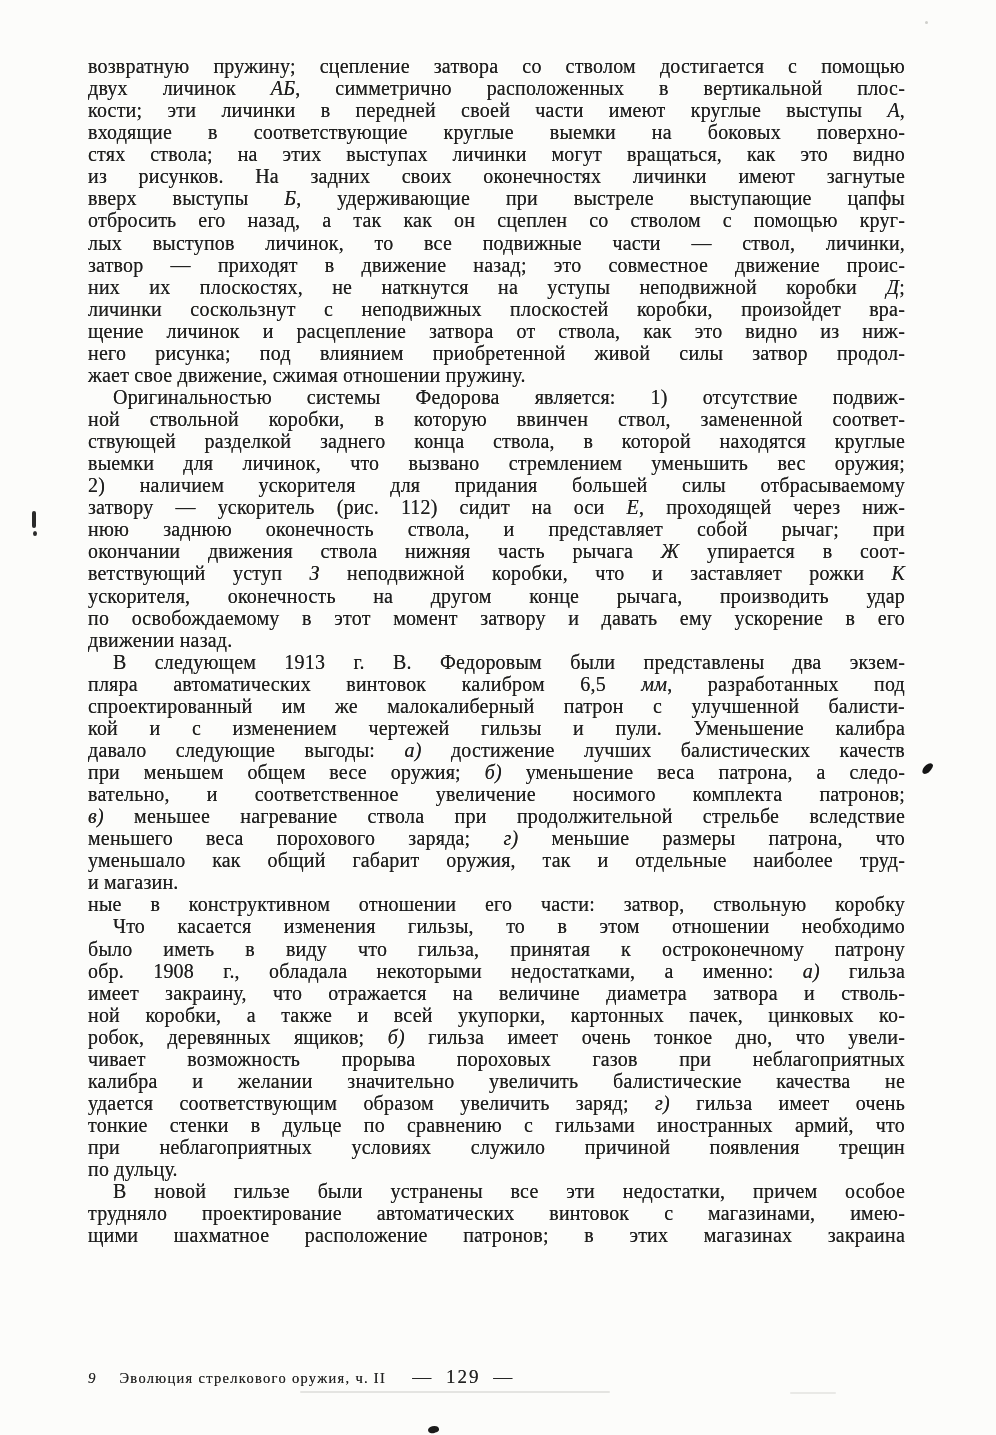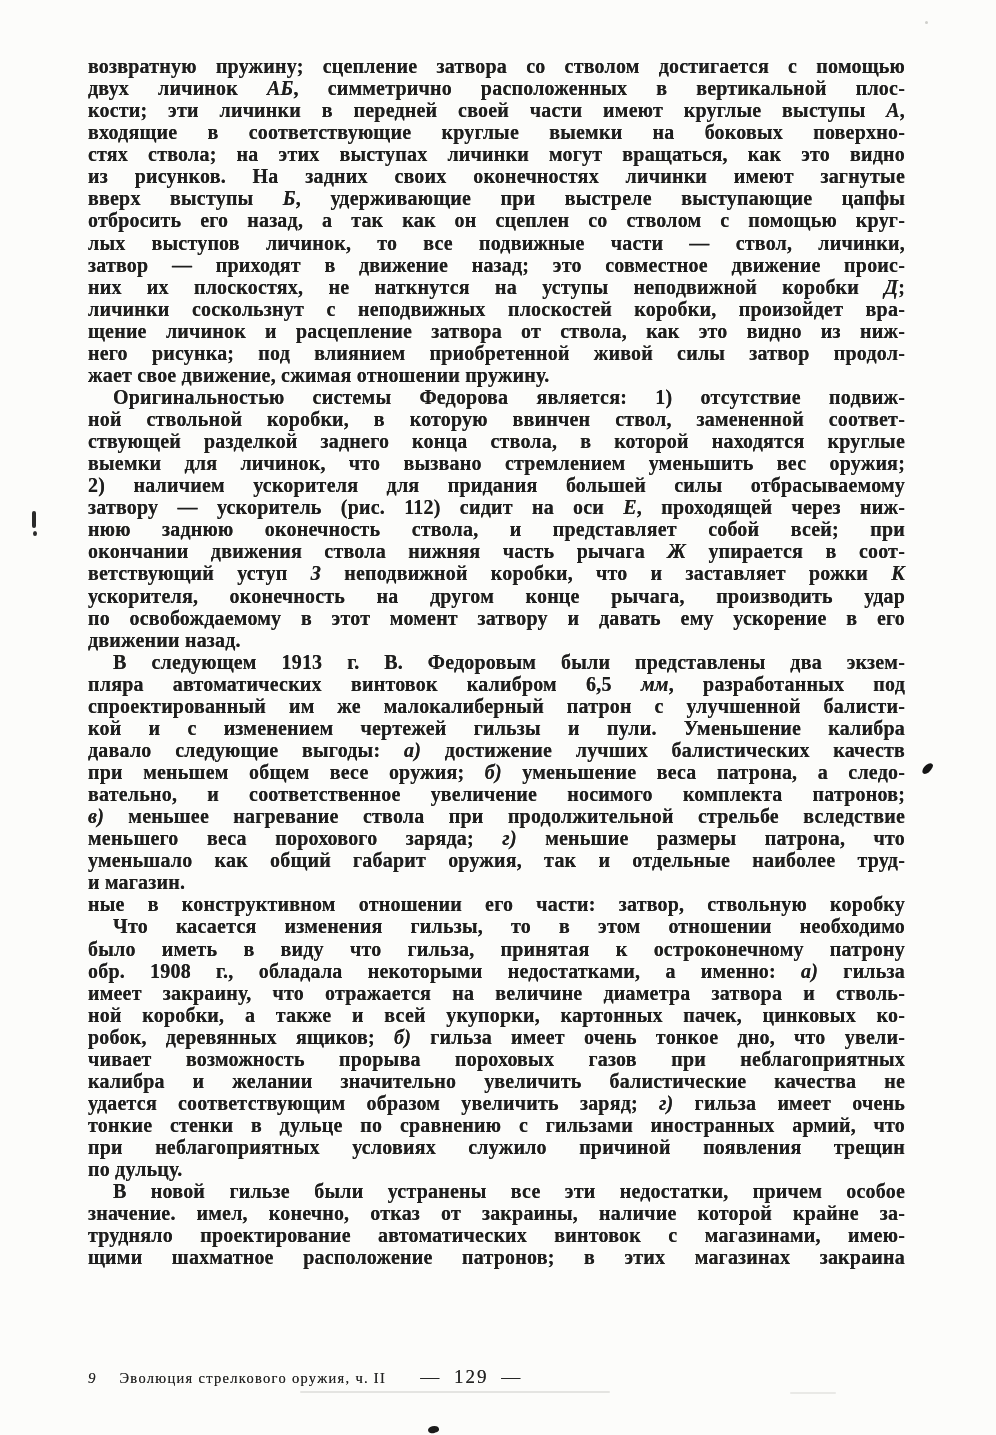--- a/index.html
+++ b/index.html
@@ -9,33 +9,32 @@
     font-family:"Liberation Serif","DejaVu Serif",serif;
     -webkit-font-smoothing:antialiased;
   }
   .page{position:absolute;inset:0}
   .text-block{position:absolute;left:88px;top:55px;width:817px}
   .line{
     font-size:20px;line-height:22.06px;letter-spacing:.2px;
     text-align:justify;text-align-last:justify;
     text-shadow:0 0 .35px rgba(20,20,20,.75);
     white-space:normal;
-    font-weight:bold;
   }
   .line.last{text-align-last:left}
   .para.indent .line:first-child{text-indent:25px}
   .it{font-style:italic}
   .footer{
     position:absolute;left:88px;top:1366px;width:817px;
     display:flex;align-items:baseline;
     font-size:14.5px;letter-spacing:1.3px;color:#242423;
     text-shadow:0 0 .3px rgba(20,20,20,.7);
   }
   .sig{font-size:15px;font-style:italic;letter-spacing:0;margin-right:24px}
-  .pagenum{font-size:19px;letter-spacing:2px;margin-left:34px;word-spacing:6px}
+  .pagenum{font-size:19px;letter-spacing:2px;margin-left:26px;word-spacing:6px}
   
   .artifact{position:absolute;pointer-events:none}
   .excl-bar{left:32px;top:511px;width:3.5px;height:17px;background:#2a2a2a;border-radius:2px}
   .excl-dot{left:33px;top:531px;width:4px;height:5px;background:#2a2a2a;border-radius:50%}
   .blot-right{left:924px;top:762px;width:7px;height:13px;background:#151515;border-radius:60% 40% 55% 45%;transform:rotate(38deg)}
   .blot-bottom{left:428px;top:1426px;width:11px;height:7px;background:#1b1b1b;border-radius:50% 60% 45% 55%;transform:rotate(-15deg)}
   .smudge{left:300px;top:1391px;width:310px;height:2px;background:#e4e4e1;border-radius:1px}
   .smudge2{left:790px;top:1392px;width:46px;height:2px;background:#e9e9e6;border-radius:1px}
   .dot-top{left:925px;top:21px;width:3px;height:3px;background:#cfcfcb;border-radius:50%}
 </style>
@@ -61,21 +60,21 @@
         <div class="line">него рисунка; под влиянием приобретенной живой силы затвор продол-</div>
         <div class="line last">жает свое движение, сжимая отношении пружину.</div>
       </div>
       <div class="para indent">
         <div class="line">Оригинальностью системы Федорова является: 1) отсутствие подвиж-</div>
         <div class="line">ной ствольной коробки, в которую ввинчен ствол, замененной соответ-</div>
         <div class="line">ствующей разделкой заднего конца ствола, в которой находятся круглые</div>
         <div class="line">выемки для личинок, что вызвано стремлением уменьшить вес оружия;</div>
         <div class="line">2) наличием ускорителя для придания большей силы отбрасываемому</div>
         <div class="line">затвору — ускоритель (рис. 112) сидит на оси <span class="it">Е</span>, проходящей через ниж-</div>
-        <div class="line">нюю заднюю оконечность ствола, и представляет собой всей; при</div>
+        <div class="line">нюю заднюю оконечность ствола, и представляет собой рычаг; при</div>
         <div class="line">окончании движения ствола нижняя часть рычага <span class="it">Ж</span> упирается в соот-</div>
         <div class="line">ветствующий уступ <span class="it">З</span> неподвижной коробки, что и заставляет рожки <span class="it">К</span></div>
         <div class="line">ускорителя, оконечность на другом конце рычага, производить удар</div>
         <div class="line">по освобождаемому в этот момент затвору и давать ему ускорение в его</div>
         <div class="line last">движении назад.</div>
       </div>
       <div class="para indent">
         <div class="line">В следующем 1913 г. В. Федоровым были представлены два экзем-</div>
         <div class="line">пляра автоматических винтовок калибром 6,5 <span class="it">мм</span>, разработанных под</div>
         <div class="line">спроектированный им же малокалиберный патрон с улучшенной балисти-</div>
@@ -98,21 +97,20 @@
         <div class="line">робок, деревянных ящиков; <span class="it">б)</span> гильза имеет очень тонкое дно, что увели-</div>
         <div class="line">чивает возможность прорыва пороховых газов при неблагоприятных</div>
         <div class="line">калибра и желании значительно увеличить балистические качества не</div>
         <div class="line">удается соответствующим образом увеличить заряд; <span class="it">г)</span> гильза имеет очень</div>
         <div class="line">тонкие стенки в дульце по сравнению с гильзами иностранных армий, что</div>
         <div class="line">при неблагоприятных условиях служило причиной появления трещин</div>
         <div class="line last">по дульцу.</div>
       </div>
       <div class="para indent">
         <div class="line">В новой гильзе были устранены все эти недостатки, причем особое</div>
-        <div class="line">значение. имел, конечно, отказ от закраины, наличие которой крайне за-</div>
         <div class="line">трудняло проектирование автоматических винтовок с магазинами, имею-</div>
         <div class="line">щими шахматное расположение патронов; в этих магазинах закраина</div>
       </div>
     </div>
 
   <div class="footer">
     <span class="sig">9</span>
     <span class="ftitle">Эволюция стрелкового оружия, ч. II</span>
     <span class="pagenum">— 129 —</span>
   </div>

